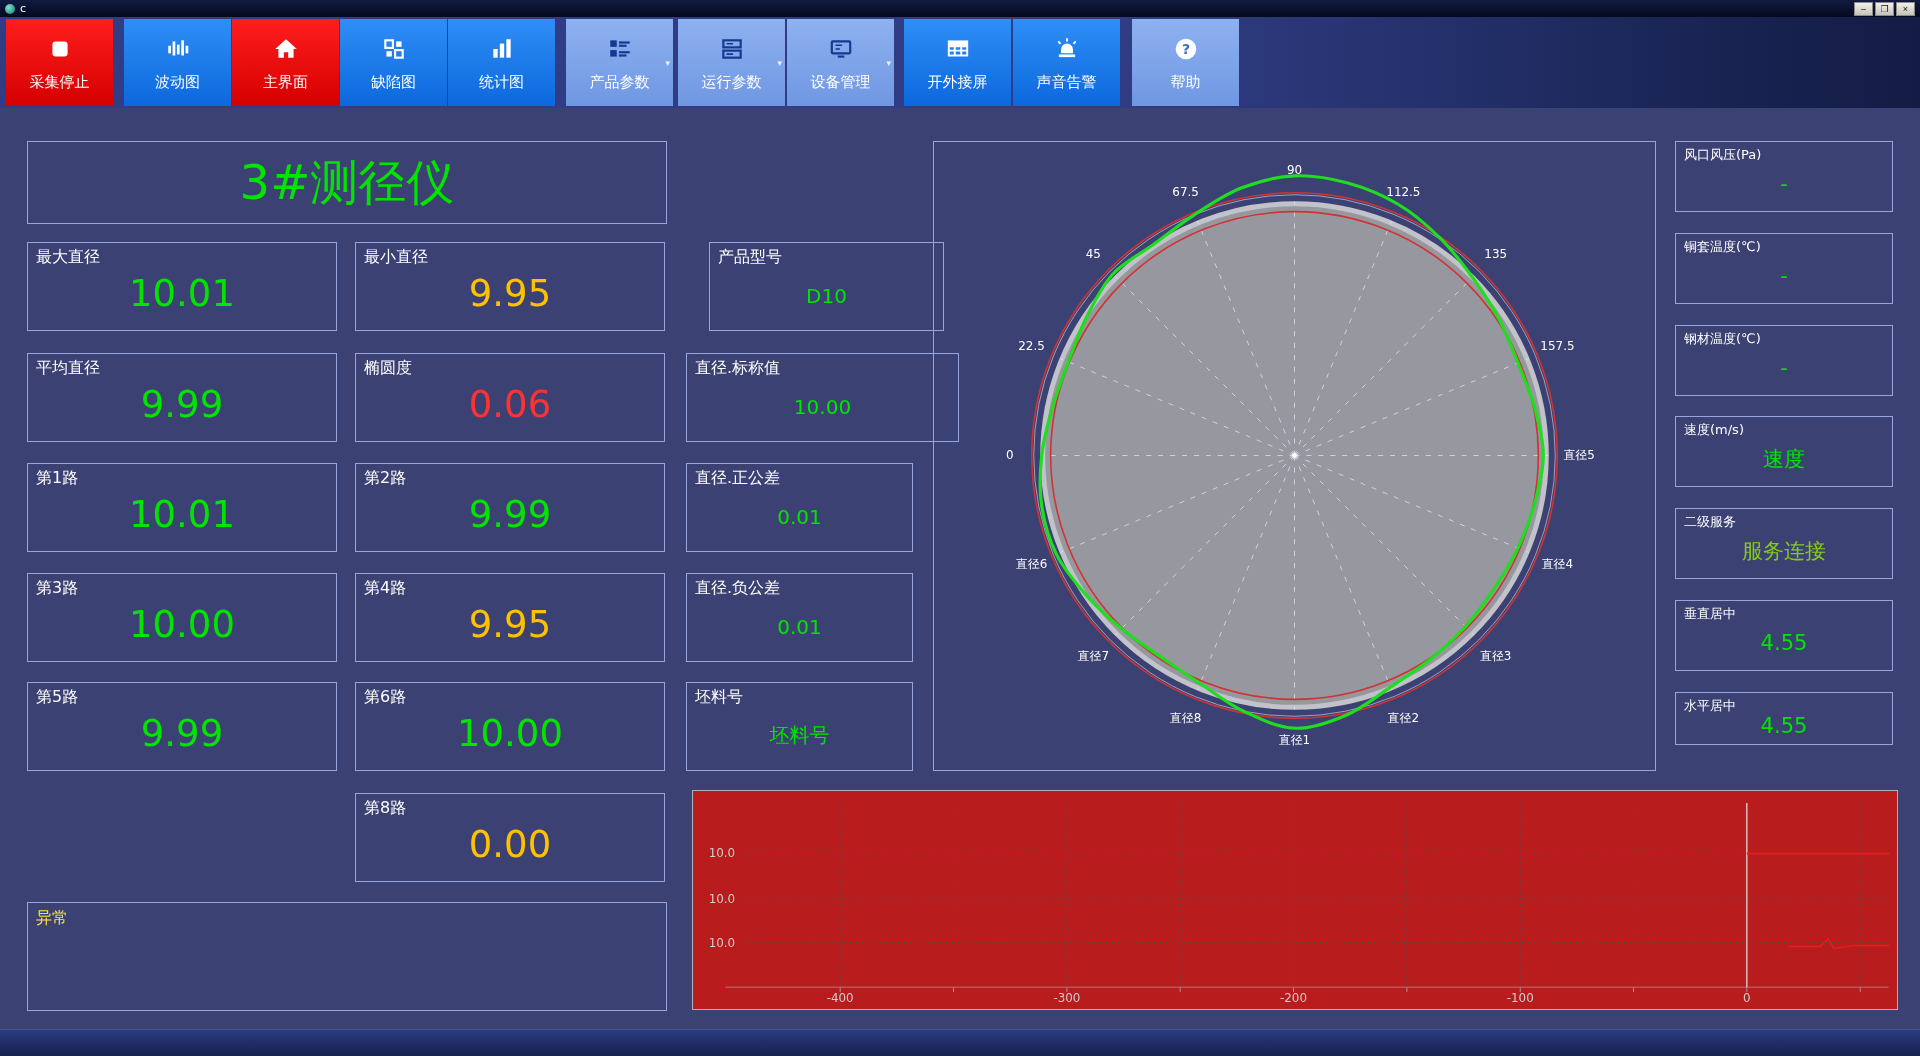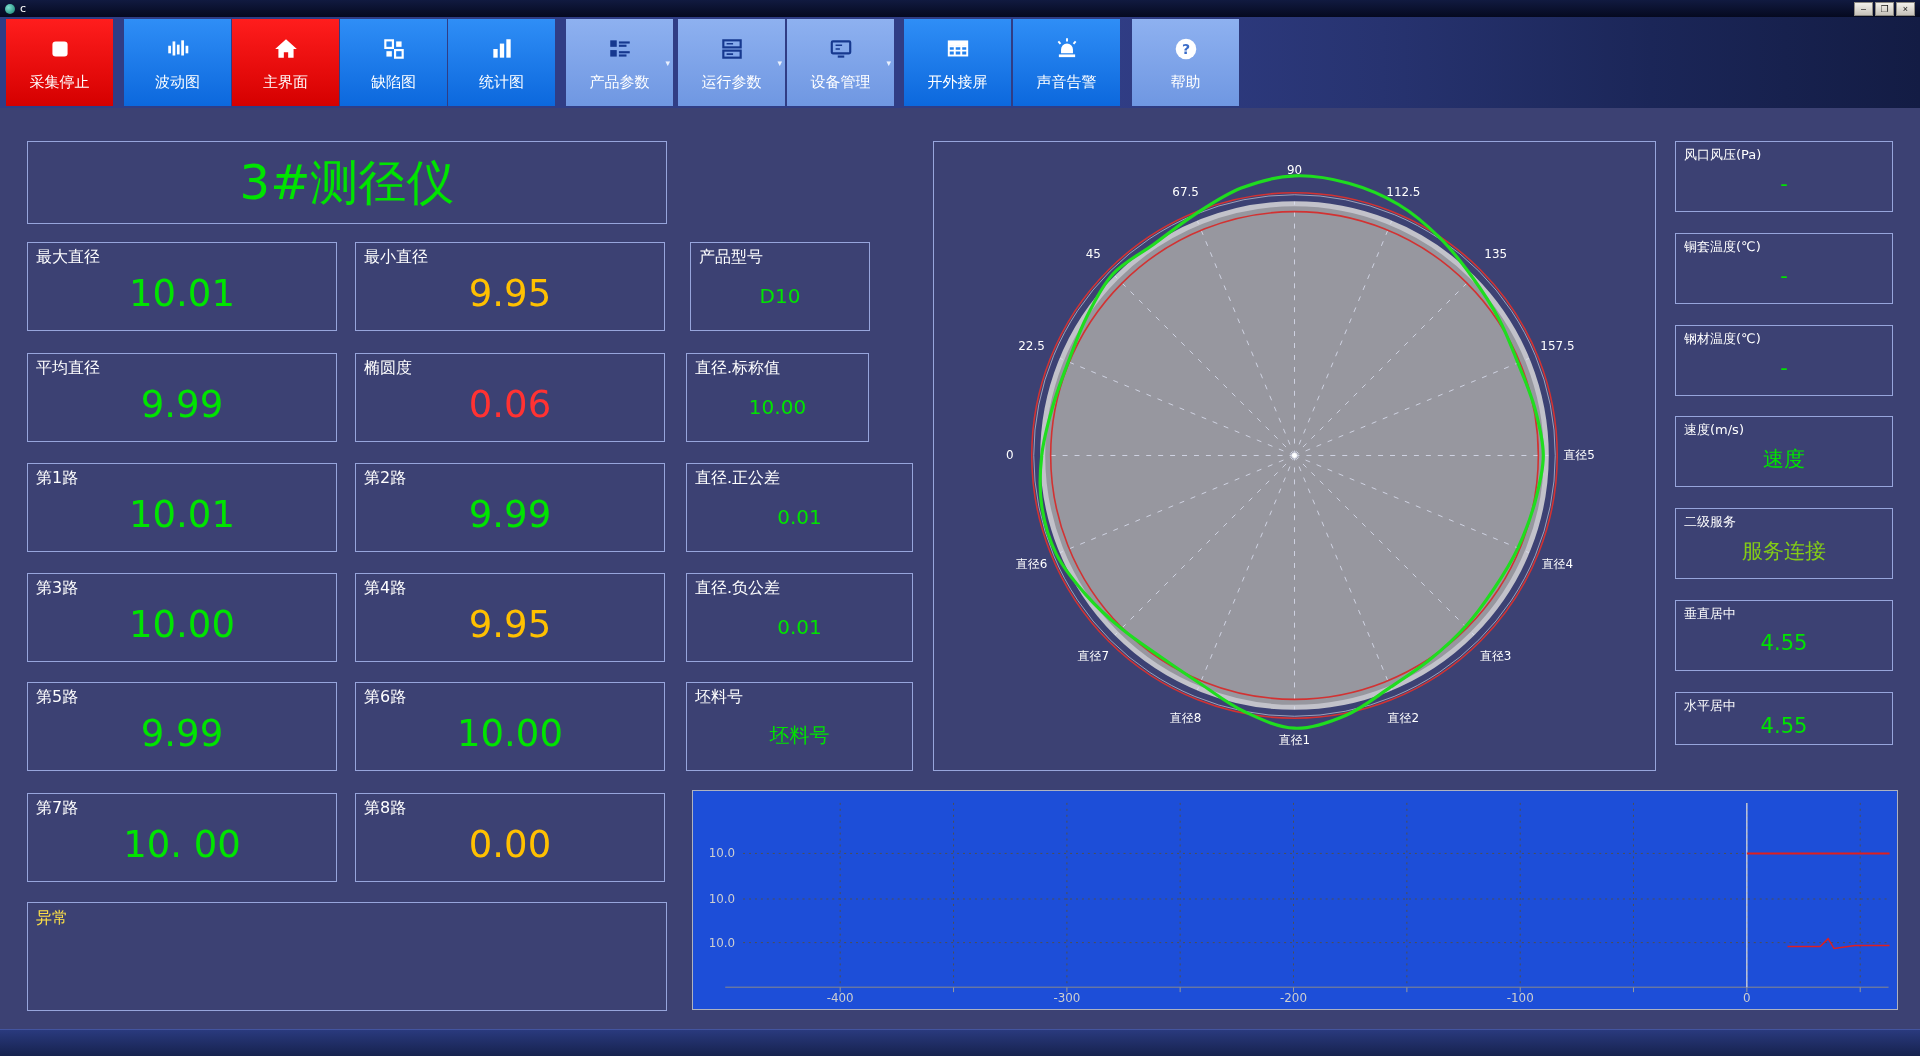--- a/index.html
+++ b/index.html
@@ -41,21 +41,21 @@
   .titlebox{position:absolute;left:27px;top:141px;width:640px;height:83px;border:1px solid #97a5dc;
     display:flex;align-items:center;justify-content:center;font-size:48px;color:#00e400;}
   .alarmbox{position:absolute;left:27px;top:902px;width:640px;height:109px;border:1px solid #97a5dc;}
   .alarmbox .lbl{position:absolute;top:5px;left:8px;font-size:16px;color:#fde047;}
   .alarmbox .msg{position:absolute;left:0;right:0;top:22px;bottom:0;display:flex;
     align-items:center;justify-content:center;font-size:34px;}
 
   
   .polarpanel{position:absolute;left:933px;top:141px;width:723px;height:630px;border:1px solid #97a5dc;}
   .polarpanel svg{width:100%;height:100%;display:block;}
-  .trendpanel{position:absolute;left:692px;top:790px;width:1206px;height:220px;background:#1d4ed8;
+  .trendpanel{position:absolute;left:692px;top:790px;width:1206px;height:220px;background:#b91c1c;
     border:1px solid #aeb2c0;}
   .trendpanel svg{width:100%;height:100%;display:block;}
 
   
   .statusbar{position:absolute;left:0;bottom:0;width:100%;height:27px;
     background:linear-gradient(180deg,#2a3a7e,#16224e);border-top:1px solid #43549f;}
 </style>
 </head>
 <body>
 
@@ -221,24 +221,20 @@
     <span class="val" style="color: rgb(0, 228, 0);">10.01</span>
   </div>
   <div class="card" style="left:27px;top:573px;width:310px;height:89px">
     <span class="lbl">第3路</span>
     <span class="val" style="color: rgb(0, 228, 0);">10.00</span>
   </div>
   <div class="card" style="left:27px;top:682px;width:310px;height:89px">
     <span class="lbl">第5路</span>
     <span class="val" style="color: rgb(0, 228, 0);">9.99</span>
   </div>
-  <div class="card" style="left:27px;top:793px;width:310px;height:89px">
-    <span class="lbl">第7路</span>
-    <span class="val" style="color: rgb(0, 228, 0);">10. 00</span>
-  </div>
 
   <div class="card" style="left:355px;top:242px;width:310px;height:89px">
     <span class="lbl">最小直径</span>
     <span class="val" style="color: rgb(255, 192, 0);">9.95</span>
   </div>
   <div class="card" style="left:355px;top:353px;width:310px;height:89px">
     <span class="lbl">椭圆度</span>
     <span class="val" style="color: rgb(255, 50, 50);">0.06</span>
   </div>
   <div class="card" style="left:355px;top:463px;width:310px;height:89px">
@@ -251,25 +247,25 @@
   </div>
   <div class="card" style="left:355px;top:682px;width:310px;height:89px">
     <span class="lbl">第6路</span>
     <span class="val" style="color: rgb(0, 228, 0);">10.00</span>
   </div>
   <div class="card" style="left:355px;top:793px;width:310px;height:89px">
     <span class="lbl">第8路</span>
     <span class="val" style="color: rgb(255, 192, 0);">0.00</span>
   </div>
 
-  <div class="card sm" style="left:690px;top:242px;width:180px;height:89px">
+  <div class="card sm" style="left:709px;top:242px;width:235px;height:89px">
     <span class="lbl">产品型号</span>
     <span class="val" style="color: rgb(0, 228, 0);">D10</span>
   </div>
-  <div class="card sm" style="left:686px;top:353px;width:183px;height:89px">
+  <div class="card sm" style="left:686px;top:353px;width:273px;height:89px">
     <span class="lbl">直径.标称值</span>
     <span class="val" style="color: rgb(0, 228, 0);">10.00</span>
   </div>
   <div class="card sm" style="left:686px;top:463px;width:227px;height:89px">
     <span class="lbl">直径.正公差</span>
     <span class="val" style="color: rgb(0, 228, 0);">0.01</span>
   </div>
   <div class="card sm" style="left:686px;top:573px;width:227px;height:89px">
     <span class="lbl">直径.负公差</span>
     <span class="val" style="color: rgb(0, 228, 0);">0.01</span>

